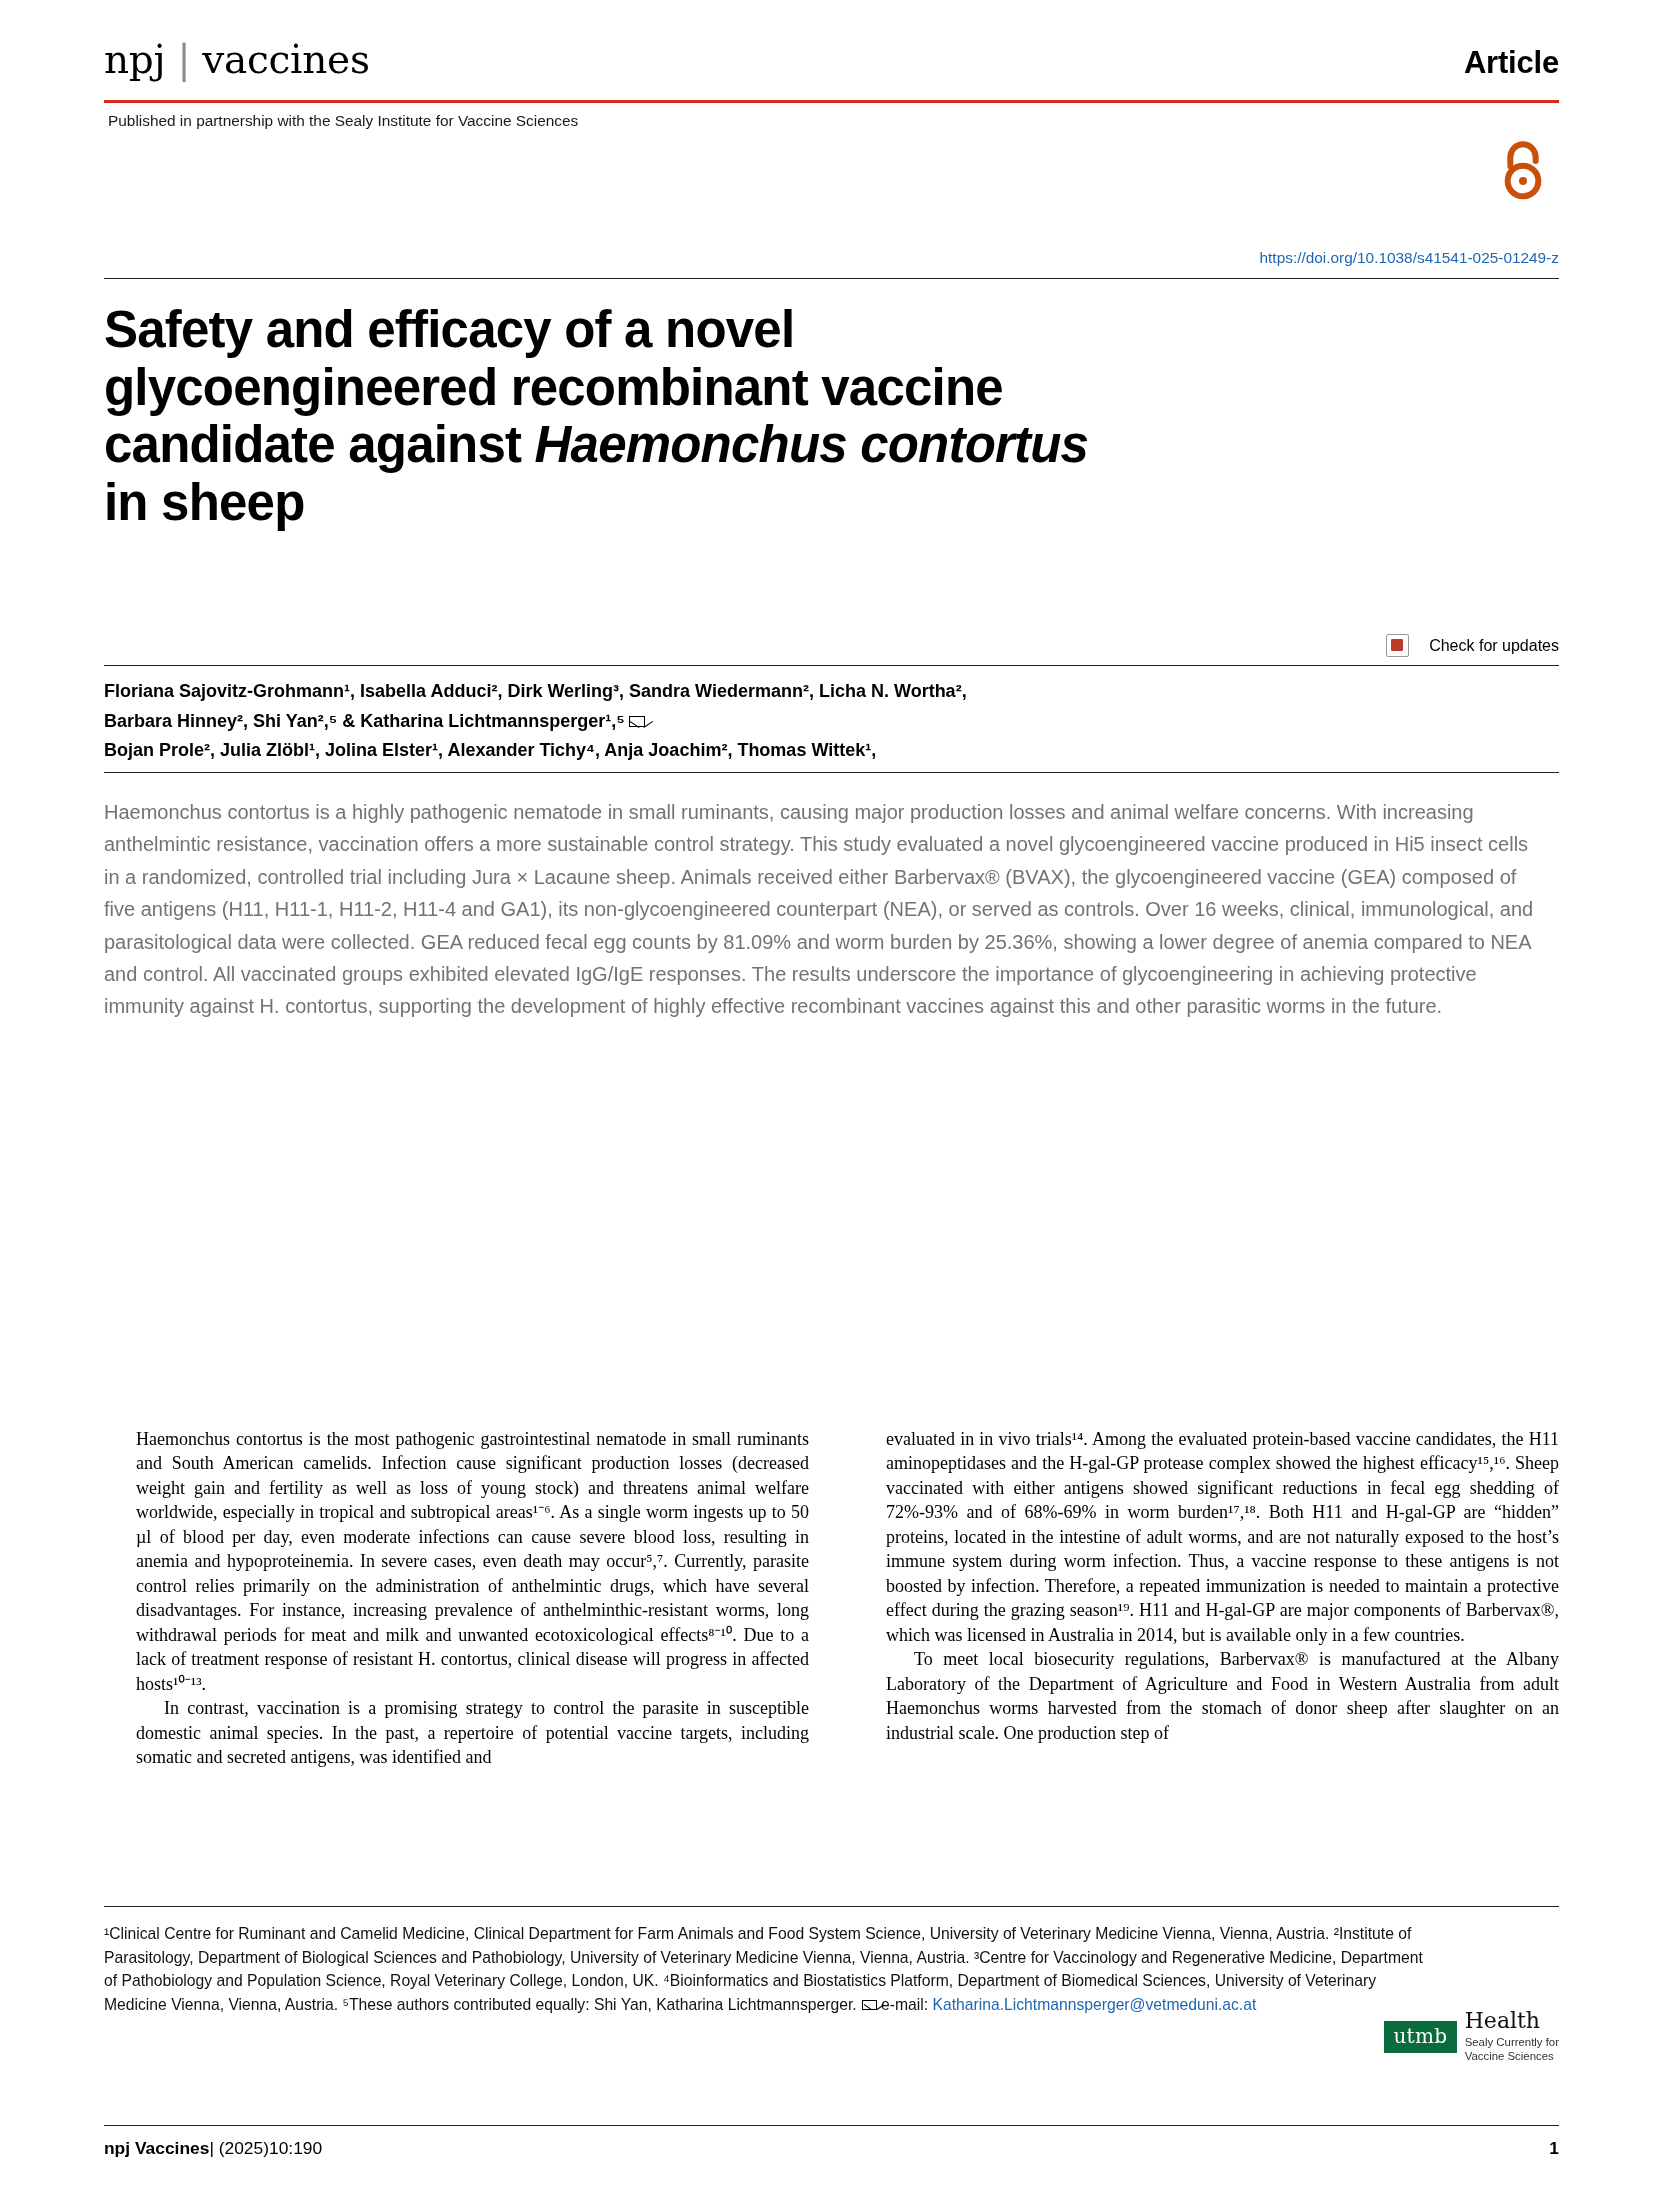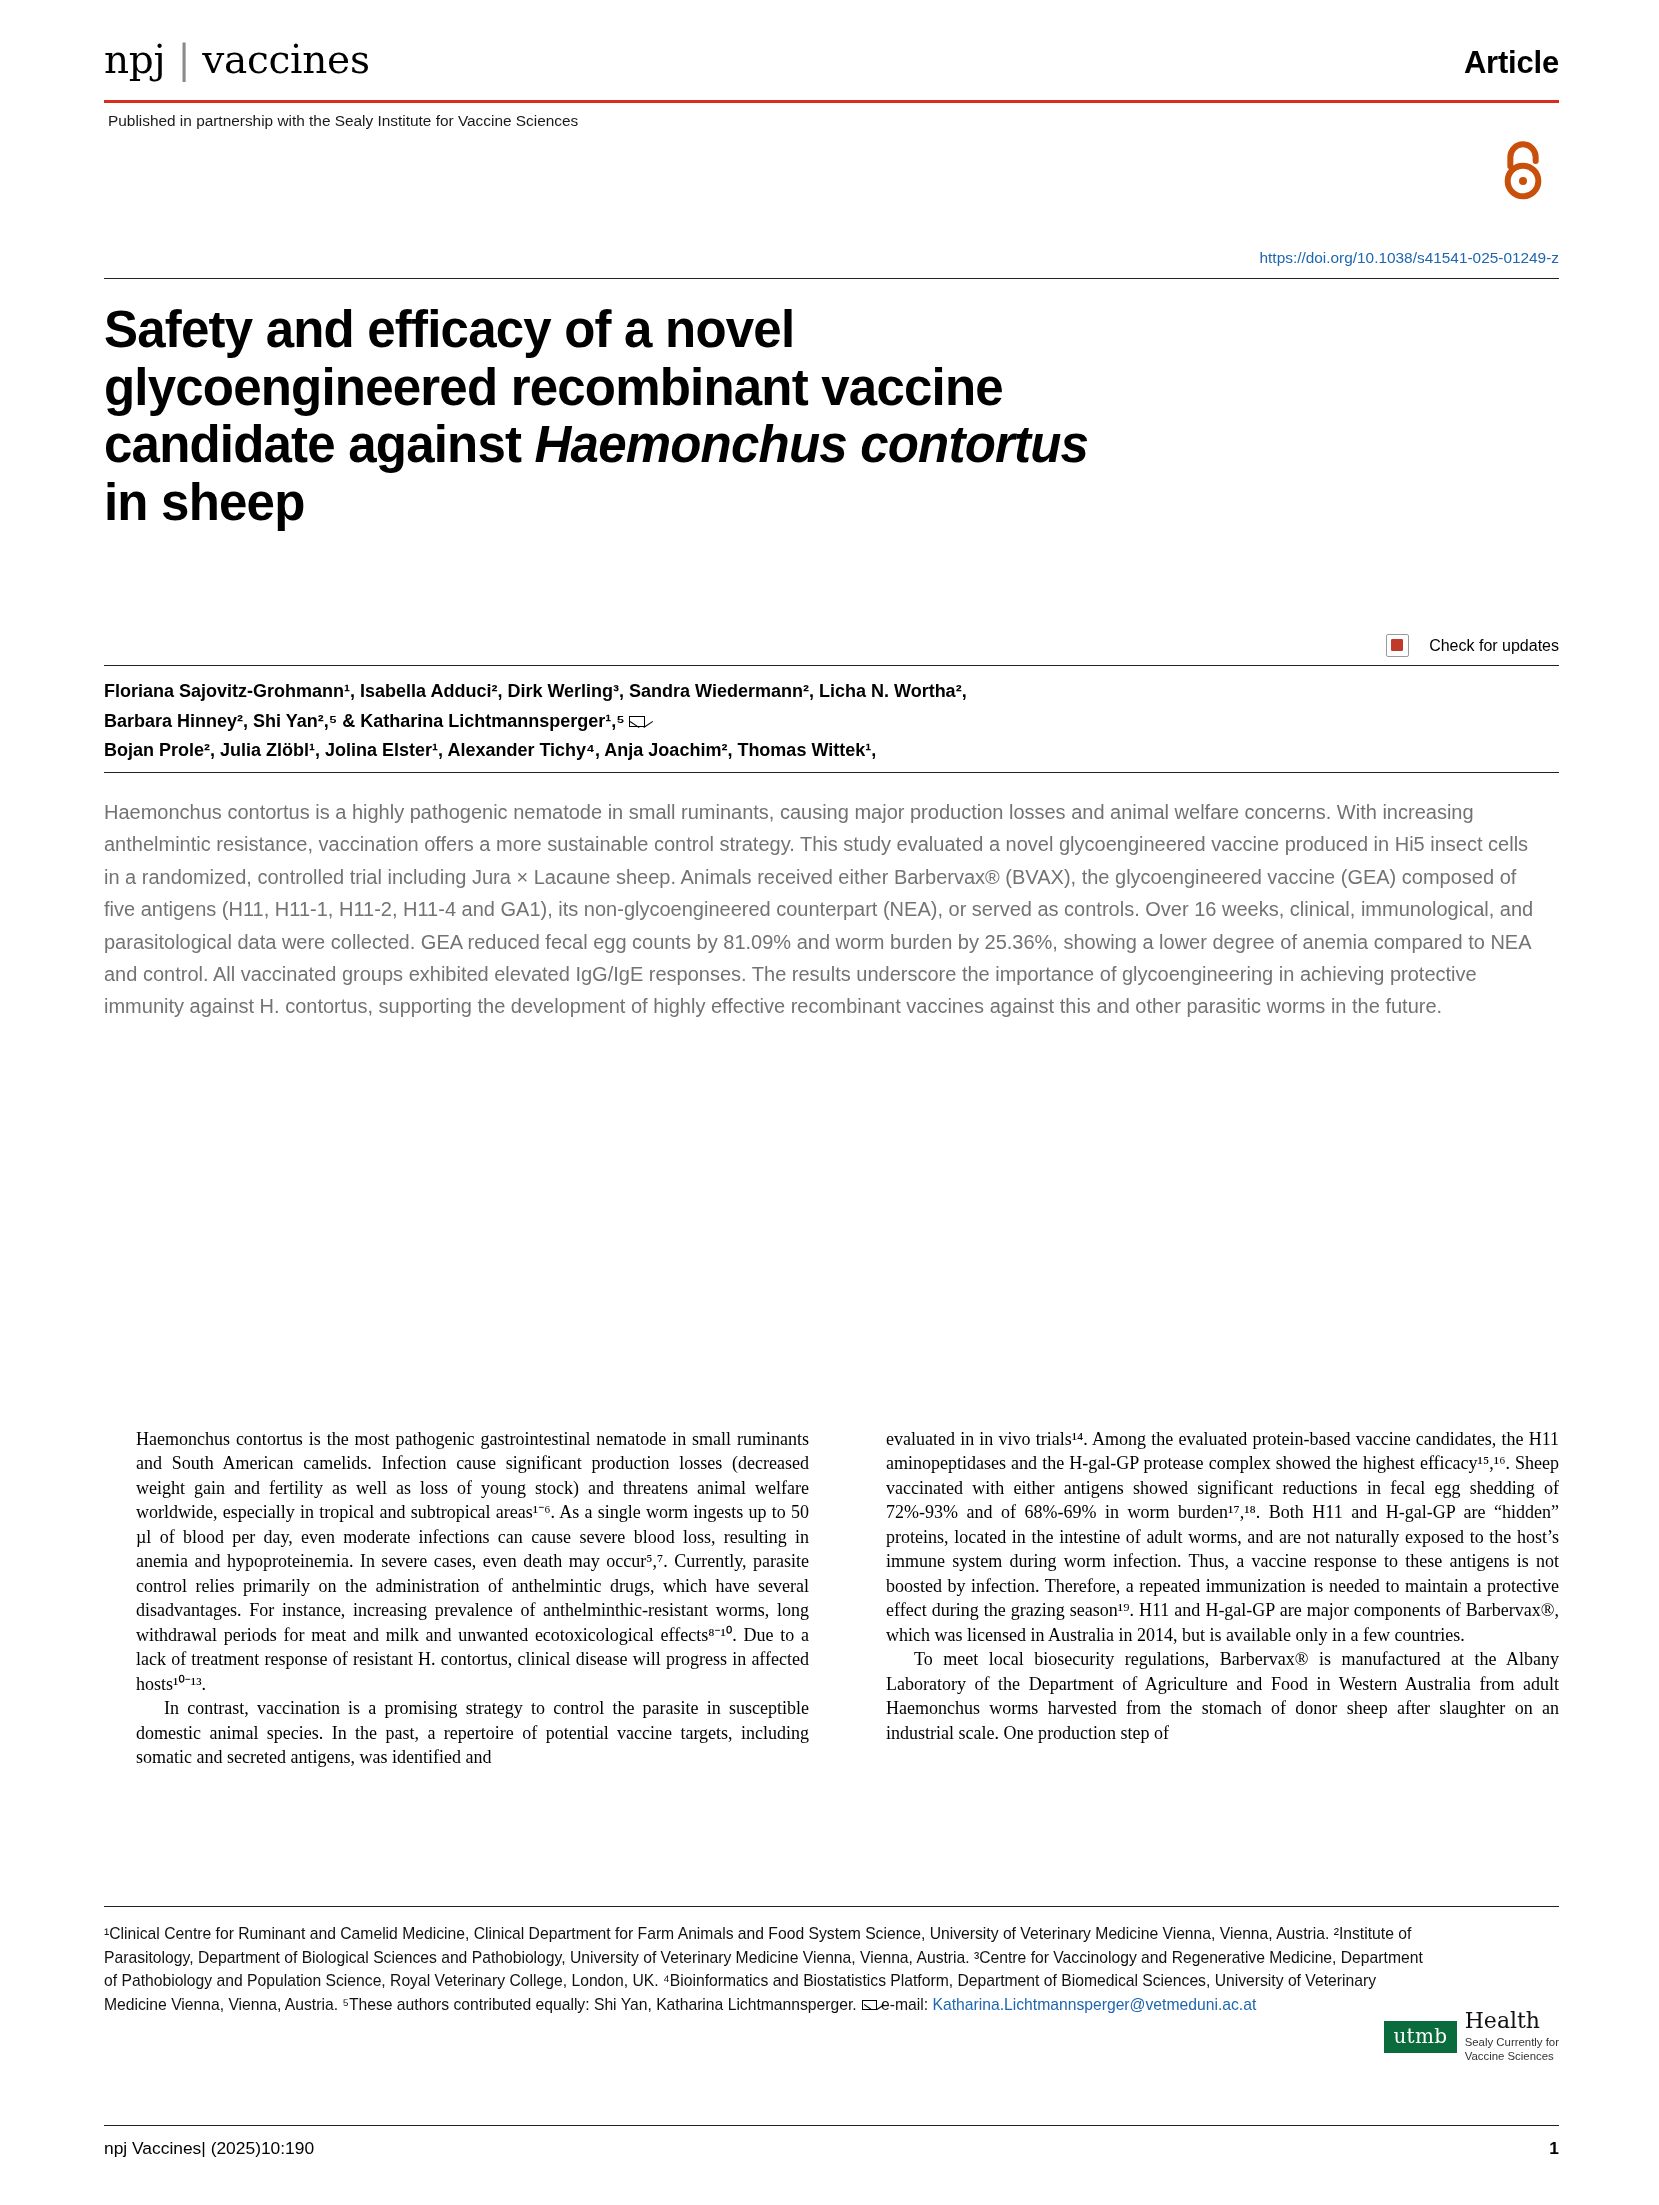--- a/index.html
+++ b/index.html
@@ -298,21 +298,21 @@
   .footer {
     position: absolute;
     left: 0;
     top: 2105px;
     width: 1455px;
     font-size: 17.4px;
     display: flex;
     justify-content: space-between;
     align-items: baseline;
   }
-  .footer .jn { font-weight: normal; }
+  .footer .jn { font-weight: bold; }
   .footer .vol { font-weight: normal; }
   .footer .pageno { font-weight: bold; }
 </style>
 </head>
 <body>
 
 <div class="page">
   <div class="content">
 
     <div class="masthead">

